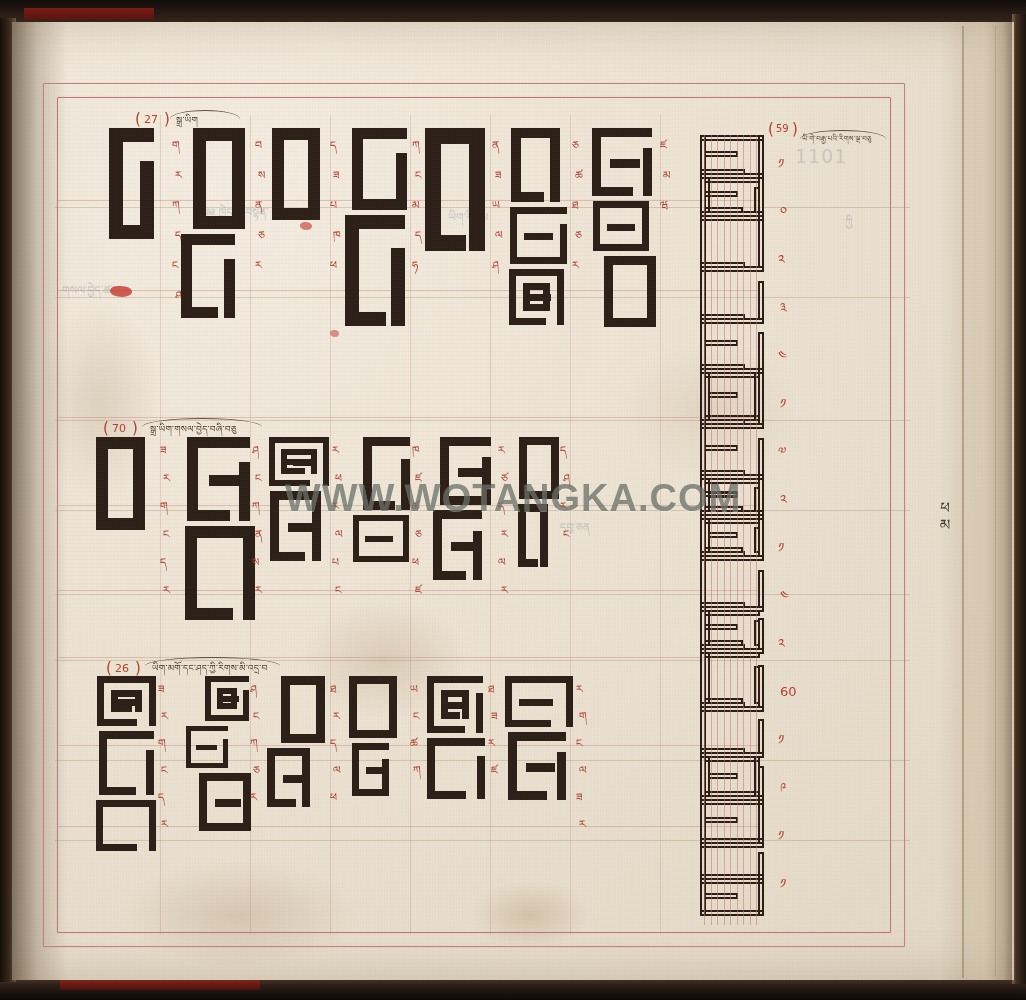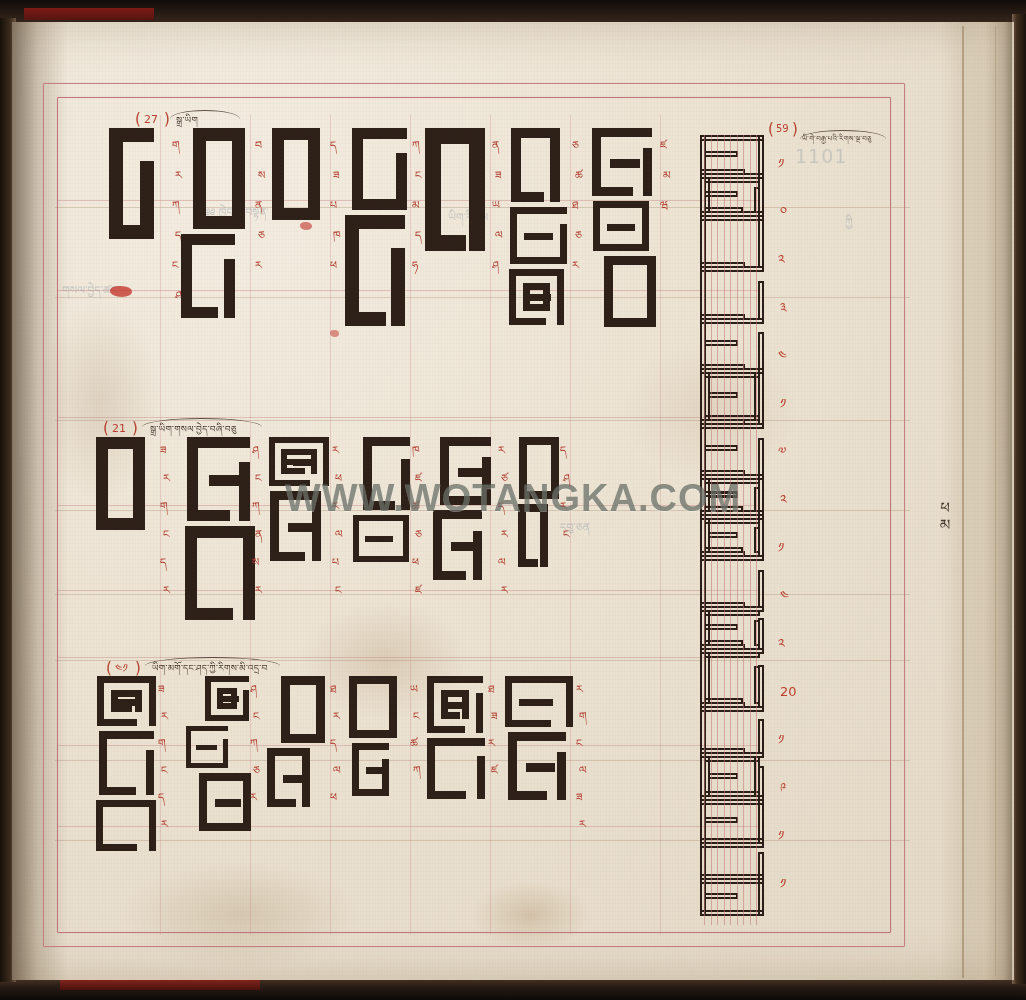--- a/index.html
+++ b/index.html
@@ -228,27 +228,27 @@
 
   <div class="block" id="b1" style="left:58px;top:104px;width:640px;height:235px;"></div>
 
   <div class="headbracket" style="left:135px;top:112px;">(</div>
   <div class="rednum" style="left:144px;top:114px;font-size:11px;">27</div>
   <div class="headbracket" style="left:164px;top:112px;">)</div>
   <div class="headarc" style="left:170px;top:110px;width:70px;"></div>
   <div class="cursive" style="left:176px;top:116px;">སྒྲ་ཡིག</div>
 
   <div class="headbracket" style="left:103px;top:421px;">(</div>
-  <div class="rednum" style="left:112px;top:423px;font-size:11px;">21</div>
+  <div class="rednum" style="left:112px;top:423px;font-size:11px;">70</div>
   <div class="headbracket" style="left:132px;top:421px;">)</div>
   <div class="headarc" style="left:142px;top:418px;width:120px;"></div>
   <div class="cursive" style="left:150px;top:425px;">སྒྲ་ཡིག་གསལ་བྱེད་བཞི་བཅུ</div>
 
   <div class="headbracket" style="left:106px;top:661px;">(</div>
-  <div class="rednum" style="left:115px;top:663px;font-size:11px;">༤༡</div>
+  <div class="rednum" style="left:115px;top:663px;font-size:11px;">26</div>
   <div class="headbracket" style="left:135px;top:661px;">)</div>
   <div class="headarc" style="left:145px;top:657px;width:135px;"></div>
   <div class="cursive" style="left:152px;top:664px;">ཡིག་མགོ་དང་ཤད་ཀྱི་རིགས་མི་འདྲ་བ</div>
 
   <div class="headbracket" style="left:768px;top:122px;">(</div>
   <div class="rednum" style="left:776px;top:124px;font-size:10px;">59</div>
   <div class="headbracket" style="left:792px;top:122px;">)</div>
   <div class="headarc" style="left:800px;top:130px;width:86px;"></div>
   <div class="cursive" style="left:802px;top:136px;font-size:7px;">ཡི་གེ་བརྒྱ་པའི་རིགས་ལྔ་བཅུ</div>
 
@@ -741,21 +741,21 @@
       <div class="rednum" style="left: 780px; top: 205px;">༠</div>
       <div class="rednum" style="left: 778px; top: 253px;">༢</div>
       <div class="rednum" style="left: 780px; top: 301px;">༣</div>
       <div class="rednum" style="left: 778px; top: 349px;">༤</div>
       <div class="rednum" style="left: 780px; top: 397px;">༡</div>
       <div class="rednum" style="left: 778px; top: 445px;">༧</div>
       <div class="rednum" style="left: 780px; top: 493px;">༢</div>
       <div class="rednum" style="left: 778px; top: 541px;">༡</div>
       <div class="rednum" style="left: 780px; top: 589px;">༤</div>
       <div class="rednum" style="left: 778px; top: 637px;">༢</div>
-      <div class="rednum" style="left: 780px; top: 685px;">20</div>
+      <div class="rednum" style="left: 780px; top: 685px;">60</div>
       <div class="rednum" style="left: 778px; top: 733px;">༡</div>
       <div class="rednum" style="left: 780px; top: 781px;">༩</div>
       <div class="rednum" style="left: 778px; top: 829px;">༡</div>
       <div class="rednum" style="left: 780px; top: 877px;">༡</div>
     </div>
 
   <div class="grain"></div>
 
   <div class="watermark">WWW.WOTANGKA.COM</div>
 </div>

